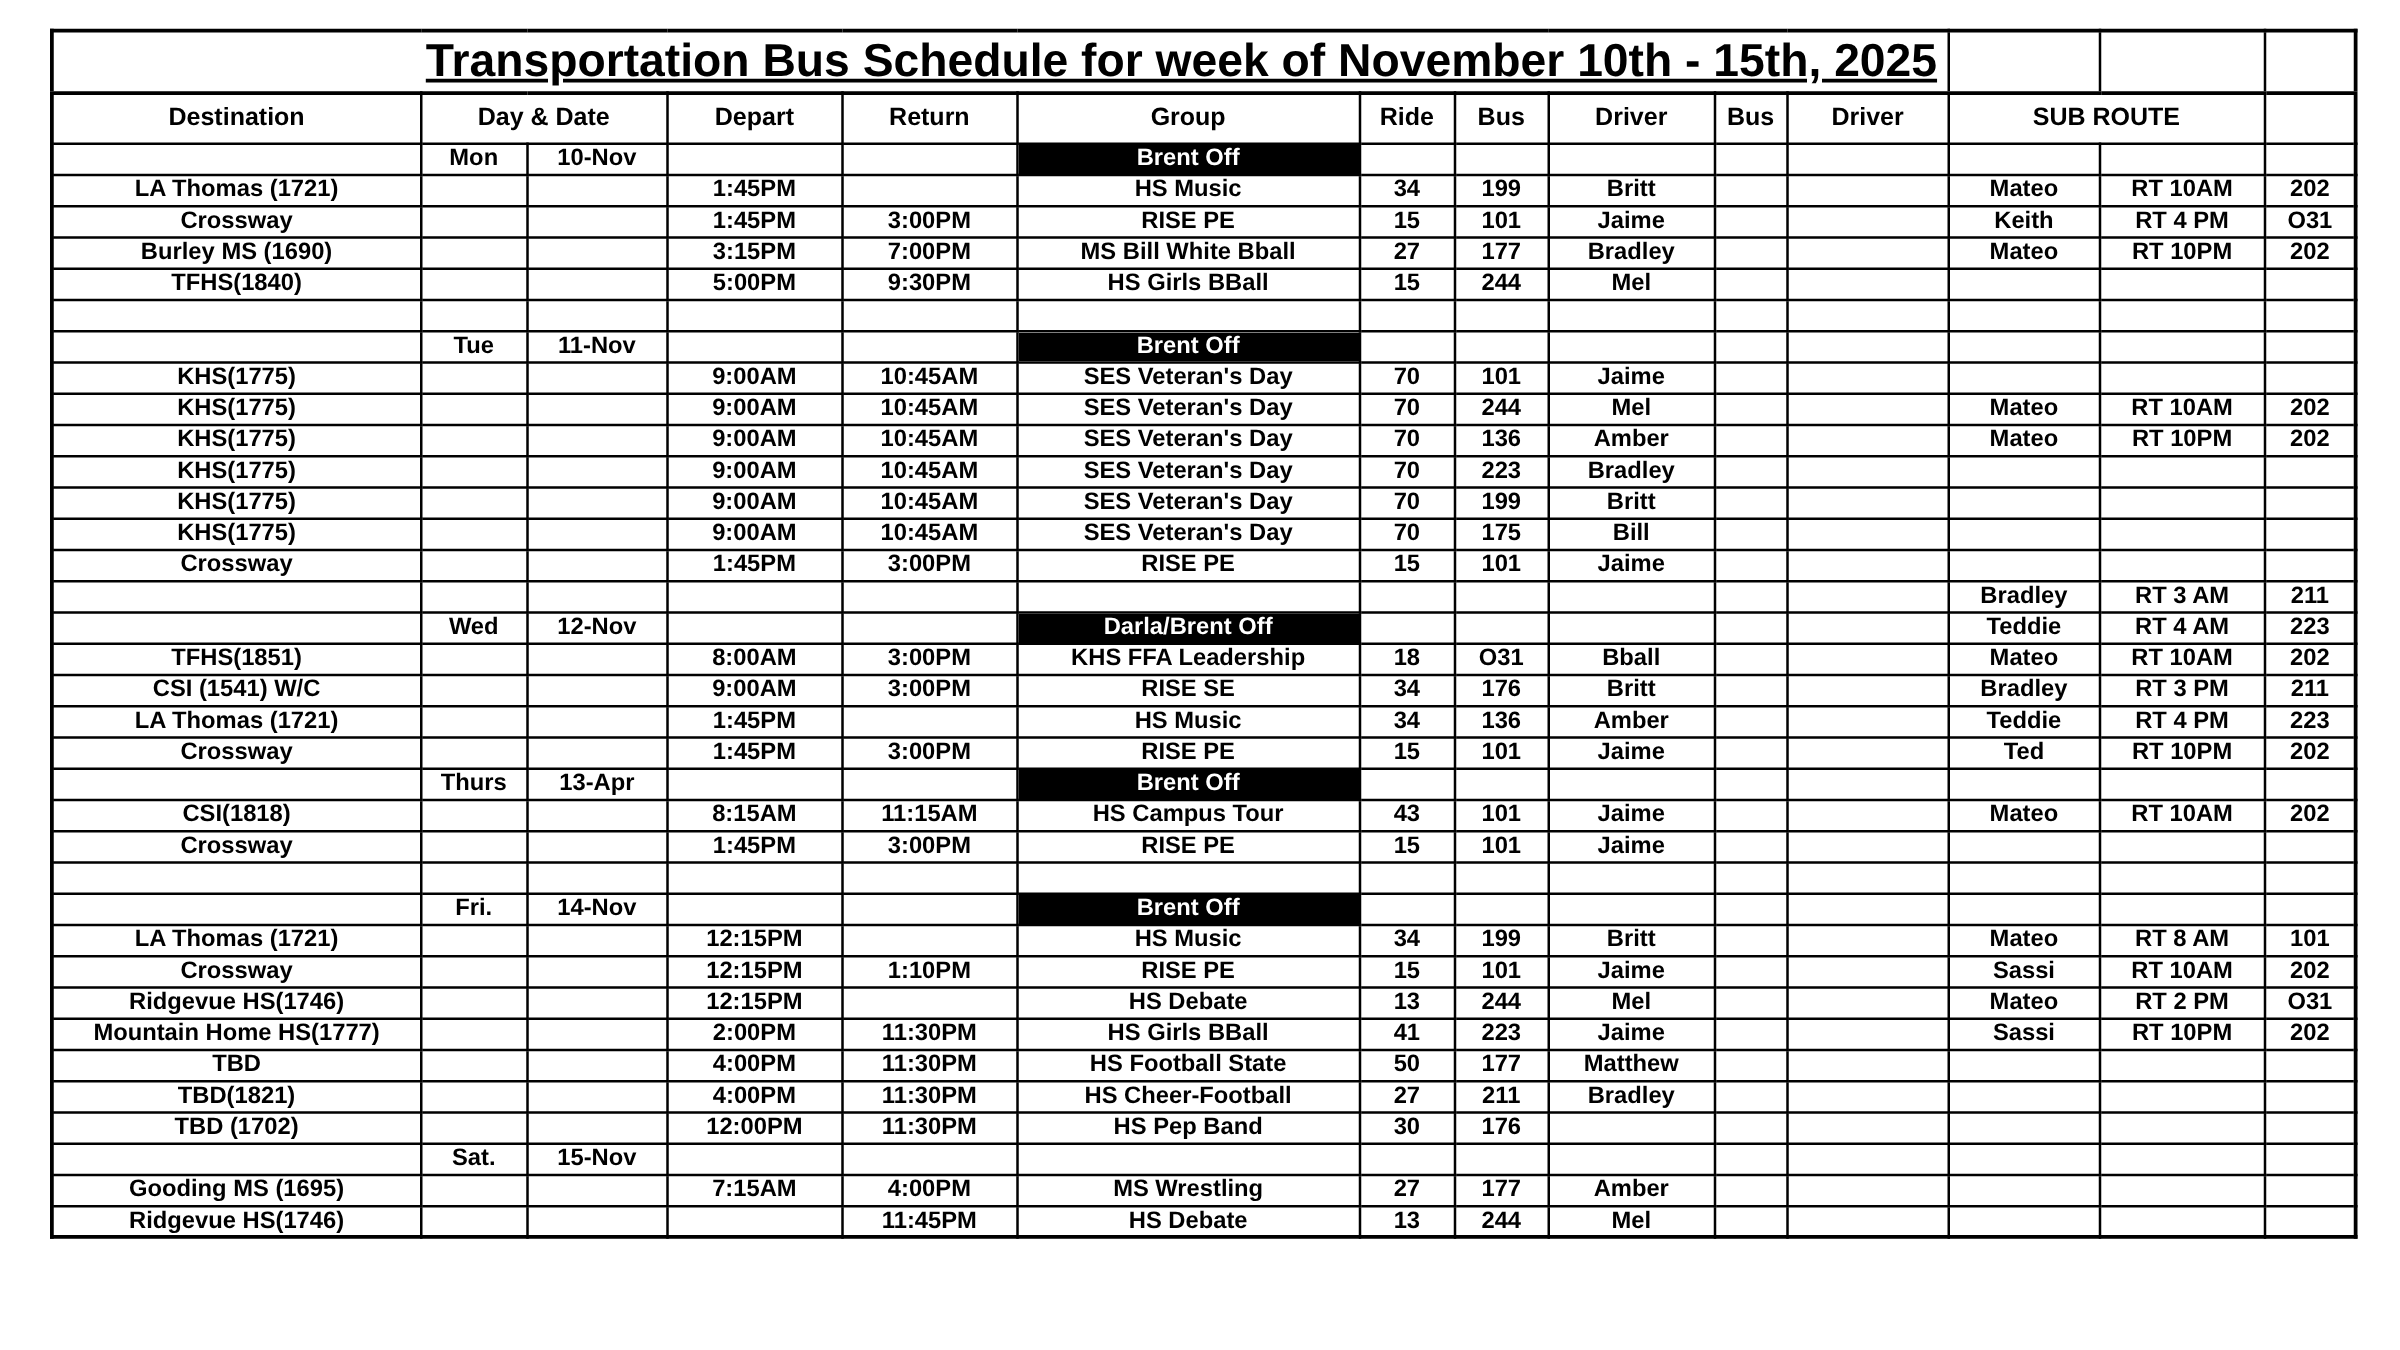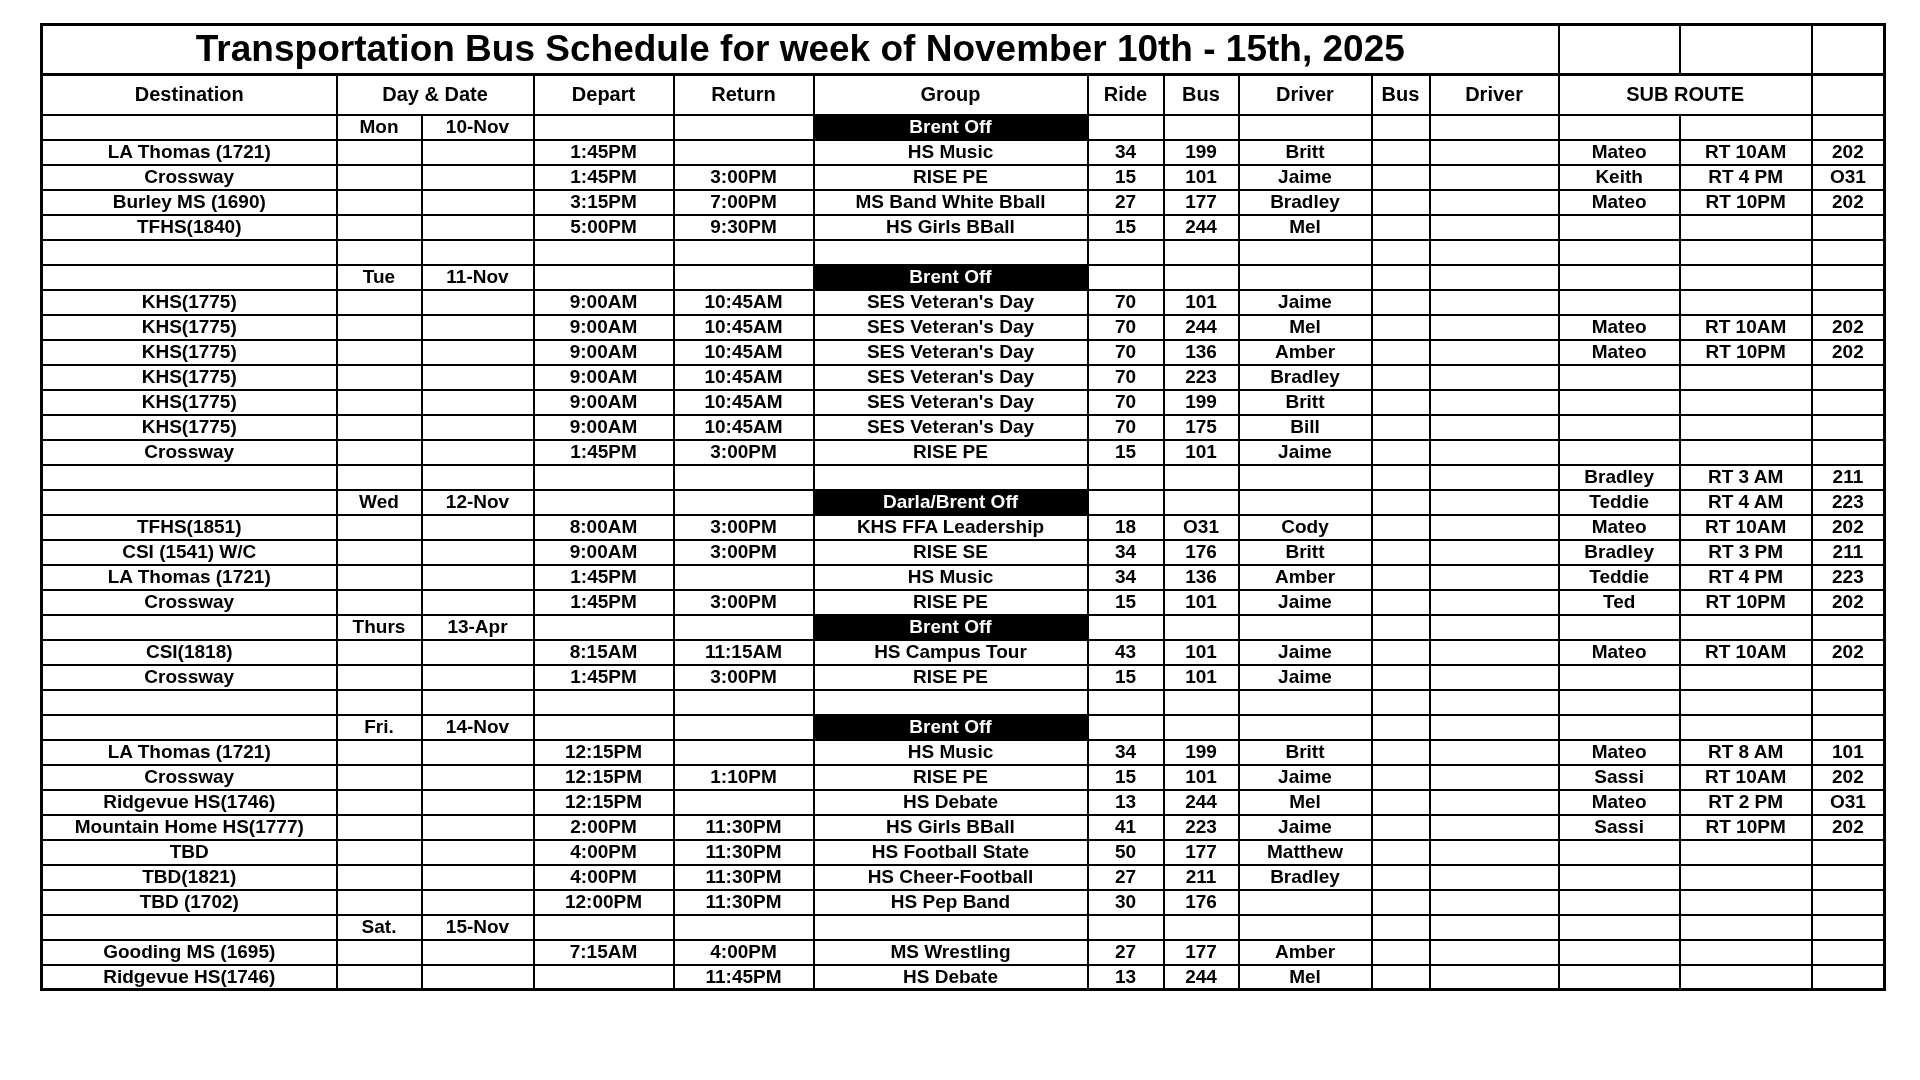--- a/index.html
+++ b/index.html
@@ -16,24 +16,25 @@
     color:#000;
     padding:0 3px;
     text-align:center;
     white-space:nowrap;
     overflow:hidden;
     line-height:1.05;
   }
   .sched thead th{font-size:20px;}
   tr.title-row th{
     border-bottom:3px solid #000;
-    text-align:center;
+    text-align:right;
     font-size:37px;
     padding:2px 8px;
     letter-spacing:0px;
+    text-decoration:underline;
   }
   tr.title-row{height:50px;}
   tr.hrow{height:40px;}
   tr.drow{height:25px;}
   .left{text-align:left;padding-left:5px;}
   .c-red{color:var(--red);}
   .c-black{color:#000;}
   td.gblack{background:var(--off-bg);color:var(--off-text);}
 </style>
 </head>
@@ -126,21 +127,21 @@
         <td>Keith</td>
         <td>RT 4 PM</td>
         <td>O31</td>
       </tr>
       <tr class="drow c-red">
         <td class="left">Burley MS (1690)</td>
         <td></td>
         <td></td>
         <td>3:15PM</td>
         <td>7:00PM</td>
-        <td>MS Band White Bball</td>
+        <td>MS Bill White Bball</td>
         <td>27</td>
         <td>177</td>
         <td>Bradley</td>
         <td></td>
         <td></td>
         <td>Mateo</td>
         <td>RT 10PM</td>
         <td>202</td>
       </tr>
       <tr class="drow c-red">
@@ -337,21 +338,21 @@
       </tr>
       <tr class="drow c-red">
         <td class="left">TFHS(1851)</td>
         <td></td>
         <td></td>
         <td>8:00AM</td>
         <td>3:00PM</td>
         <td>KHS FFA Leadership</td>
         <td>18</td>
         <td>O31</td>
-        <td>Cody</td>
+        <td>Bball</td>
         <td></td>
         <td></td>
         <td>Mateo</td>
         <td>RT 10AM</td>
         <td>202</td>
       </tr>
       <tr class="drow c-red">
         <td class="left">CSI (1541) W/C</td>
         <td></td>
         <td></td>

